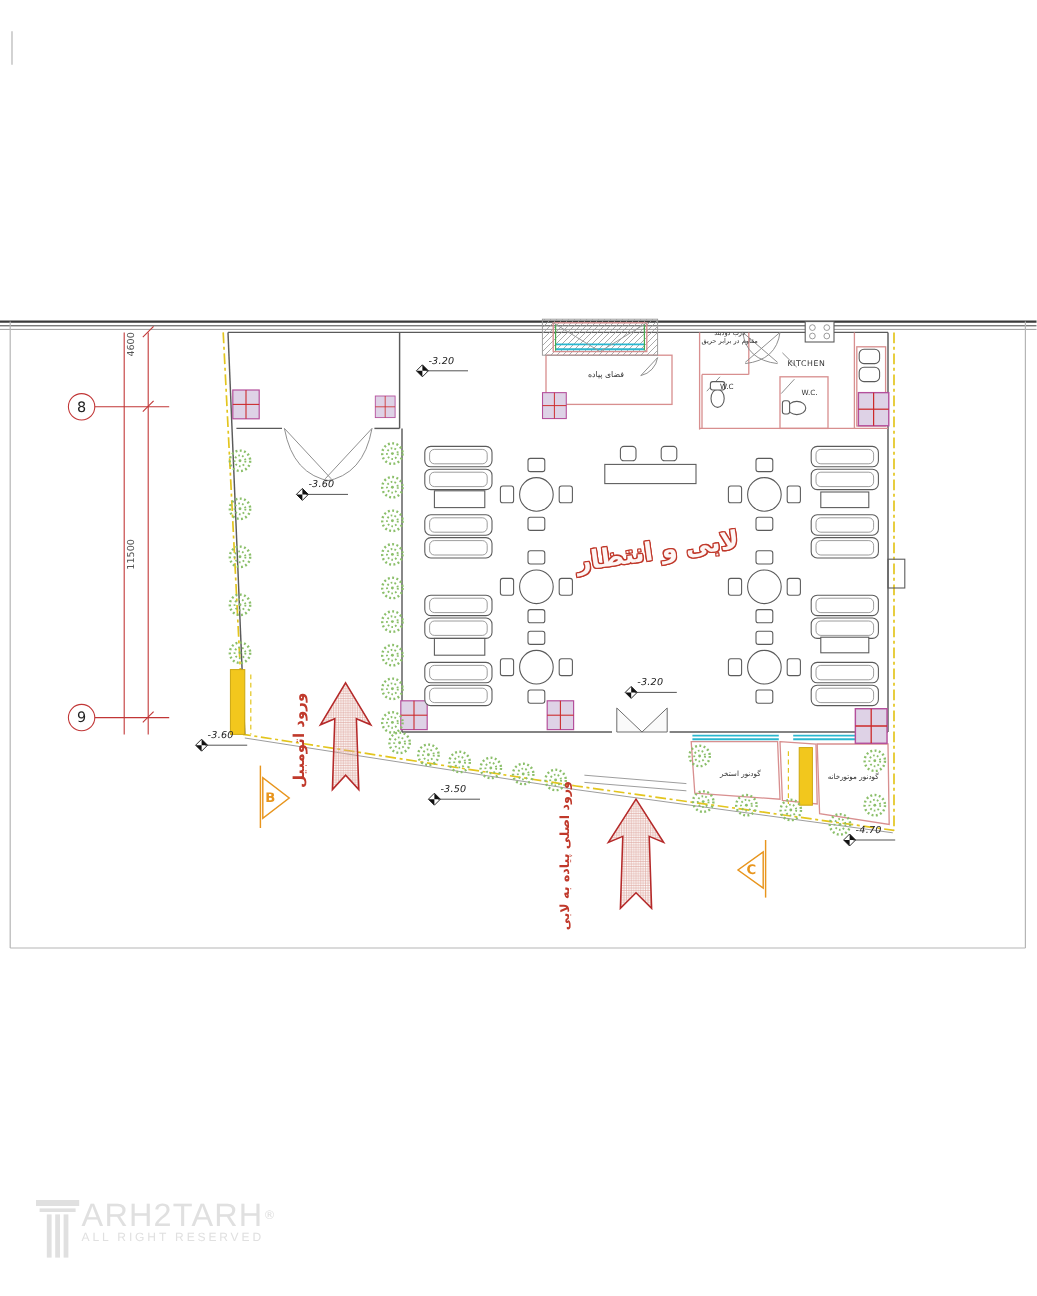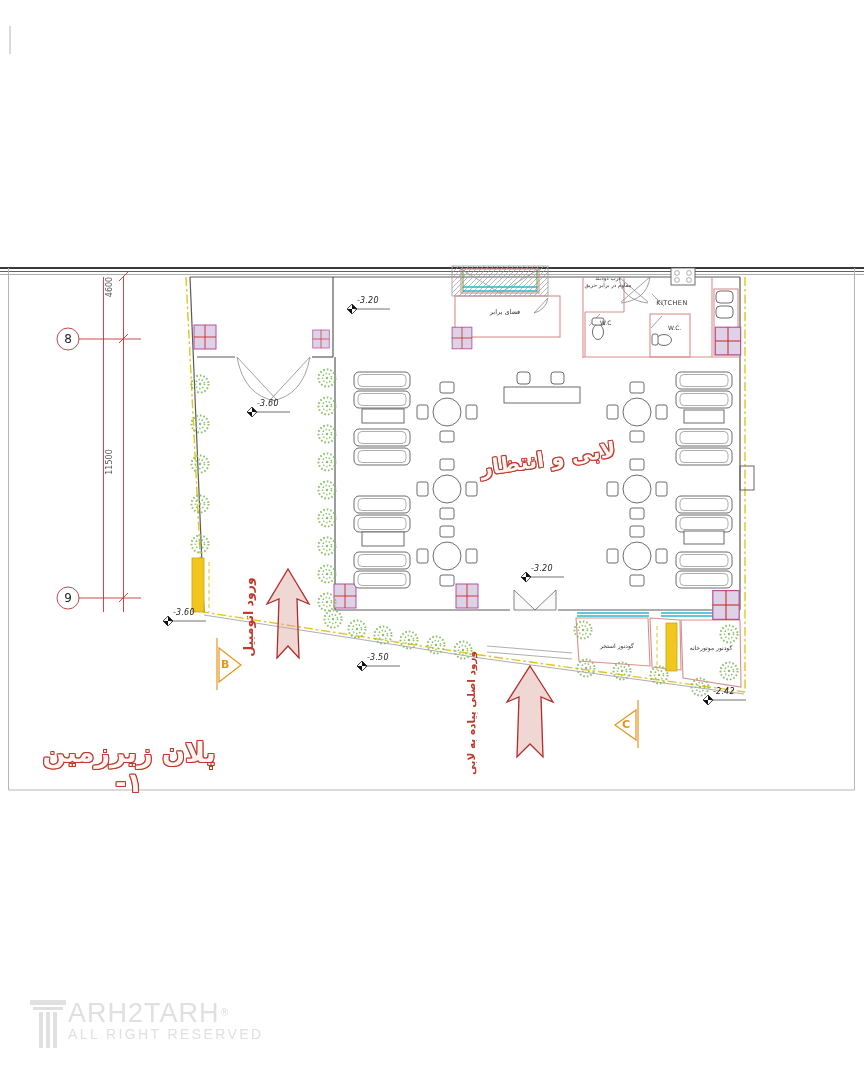--- a/index.html
+++ b/index.html
@@ -46,21 +46,21 @@
   
   #logo{position:absolute;left:30px;top:1000px;display:flex;align-items:flex-start;color:var(--logo_gray);}
   #logo .col-icon{width:36px;height:48px;position:relative;margin-right:2px;}
   #logo .cap{position:absolute;left:0;top:0;width:36px;height:5px;background:var(--logo_gray);}
   #logo .cap2{position:absolute;left:3px;top:7px;width:30px;height:3px;background:var(--logo_gray);}
   #logo .shaft{position:absolute;left:9px;top:12px;width:4px;height:36px;background:var(--logo_gray);}
   #logo .shaft.s2{left:16px}
   #logo .shaft.s3{left:23px}
   #logo .brand{font-size:27px;font-weight:normal;letter-spacing:1px;line-height:26px;font-family:"Liberation Sans",sans-serif;}
   #logo .reg{font-size:10px;vertical-align:super;}
-  #logo .tagline{font-size:14px;letter-spacing:2.4px;font-family:"Liberation Sans",sans-serif;}
+  #logo .tagline{font-size:10px;letter-spacing:2.4px;font-family:"Liberation Sans",sans-serif;}
 </style>
 </head>
 <body>
 
 <div id="sheet">
 
 <svg id="linework" width="864" height="1080" viewBox="0 0 864 1080">
   <defs>
     <pattern id="xhatch" width="4" height="4" patternUnits="userSpaceOnUse">
       <path d="M0 0 H4 M0 2 H4 M0 4 H4 M0 0 V4 M2 0 V4 M4 0 V4" stroke="#dba29a" stroke-width="0.5"></path>
@@ -310,23 +310,23 @@
 <span class="bubble" style="left:57px;top:587px;">9</span>
 
 <span class="lbl rot90" style="left:110px;top:287px;font-size:8px;color:#555;">4600</span>
 <span class="lbl rot90" style="left:110px;top:462px;font-size:8px;color:#555;">11500</span>
 
 <span class="lbl lvl-t" style="left:357px;top:297px;">-3.20</span>
 <span class="lbl lvl-t" style="left:257px;top:400px;">-3.60</span>
 <span class="lbl lvl-t" style="left:531px;top:565px;">-3.20</span>
 <span class="lbl lvl-t" style="left:173px;top:609px;">-3.60</span>
 <span class="lbl lvl-t" style="left:367px;top:654px;">-3.50</span>
-<span class="lbl lvl-t" style="left:713px;top:688px;">-2.42</span>
-
-<span class="lbl rtl ctr" style="left:465px;top:309px;width:80px;font-size:6.5px;">فضای برابر</span>
+<span class="lbl lvl-t" style="left:713px;top:688px;">-4.70</span>
+
+<span class="lbl rtl ctr" style="left:465px;top:309px;width:80px;font-size:6.5px;">فضای پیاده</span>
 
 <div class="lbl rtl ctr" style="left:578px;top:275px;width:60px;font-size:5.5px;line-height:7px;">
   <div>درب دودبند</div>
   <div>مقاوم در برابر حریق</div>
 </div>
 
 <span class="lbl ctr" style="left:650px;top:300px;width:44px;font-size:6.5px;letter-spacing:0.5px;">KITCHEN</span>
 <span class="lbl" style="left:600px;top:320px;font-size:6px;">W.C</span>
 <span class="lbl" style="left:668px;top:325px;font-size:6px;">W.C.</span>
 
@@ -334,21 +334,20 @@
 
 <span class="lbl rtl ctr" style="left:588px;top:643px;width:58px;font-size:6px;">گودنور استخر</span>
 <span class="lbl rtl ctr" style="left:678px;top:645px;width:66px;font-size:6px;">گودنور موتورخانه</span>
 
 <span class="lbl redtxt rtl rot90" style="left:249px;top:617px;font-size:12.5px;">ورود اتومبیل</span>
 <span class="lbl redtxt rtl rot90" style="left:472px;top:713px;font-size:10.5px;">ورود اصلی پیاده به لابی</span>
 
 <span class="sec-letter" style="left:221px;top:658px;">B</span>
 <span class="sec-letter" style="left:622px;top:718px;">C</span>
 
-<span class="lbl outline-red rtl ctr" style="left:24px;top:738px;width:210px;font-size:27px;">پلان زیرزمین ۱-</span>
 
 <div id="logo">
   <div class="col-icon">
     <div class="cap"></div>
         <div class="cap2"></div>
     <div class="shaft"></div>
         <div class="shaft s2"></div>
         <div class="shaft s3"></div>
   </div>
   <div>

